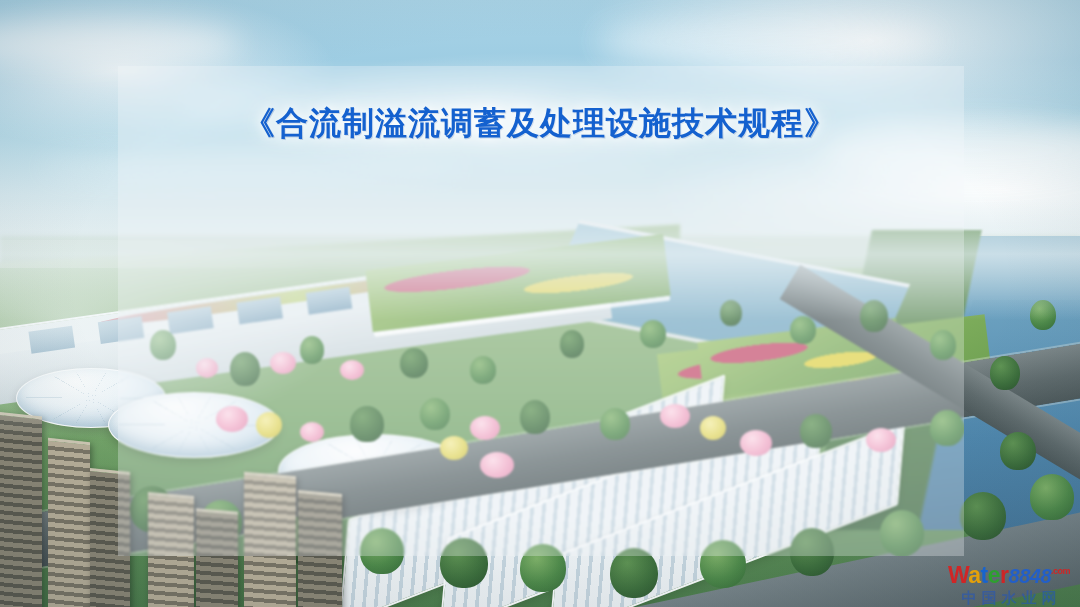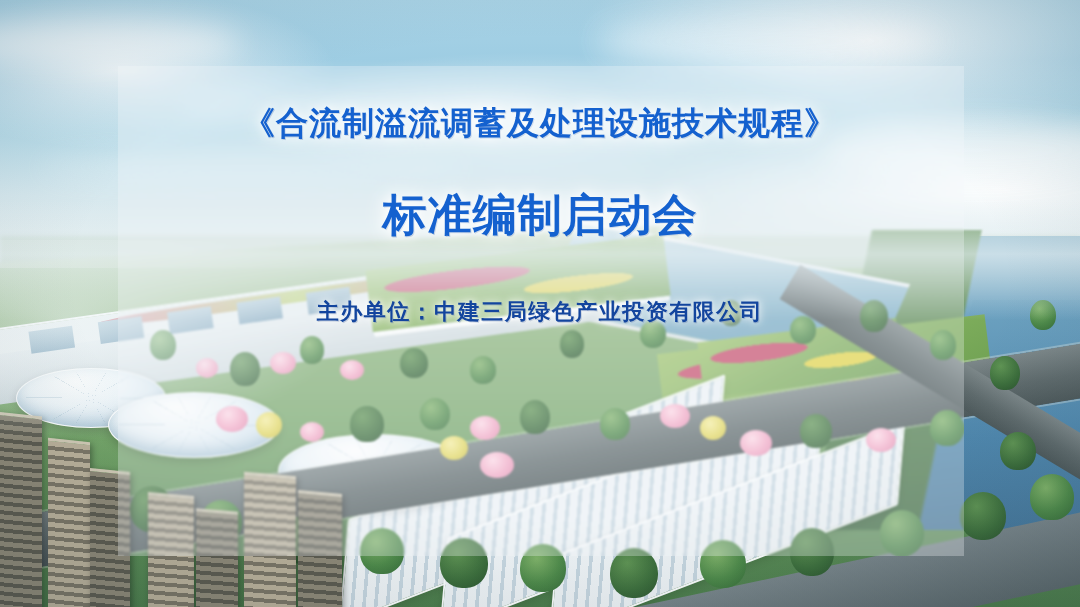--- a/index.html
+++ b/index.html
@@ -493,21 +493,25 @@
     <div class="haze-left"></div>
     <div class="vignette"></div>
   </div>
 
   <div class="panel"></div>
 
   <div class="textlayer">
 
     <div id="title-line-1" class="title-cn">《合流制溢流调蓄及处理设施技术规程》</div>
 
-    <div id="title-line-2" class="title-cn">标准编制启动会</div>
-
-    <div class="organizer">主办单位：中建三局绿色产业投资有限公司</div>
+
 
 
   </div>
 
+  <div class="watermark">
+    <div class="wm-main">
+      <span class="c0">W</span><span class="c1">a</span><span class="c2">t</span><span class="c3">e</span><span class="c4">r</span><span class="wm-num">8848</span><span class="wm-dot">.com</span>
+    </div>
+    <div class="wm-sub">中国水业网</div>
+  </div>
 
 </div>
 
 </body></html>

